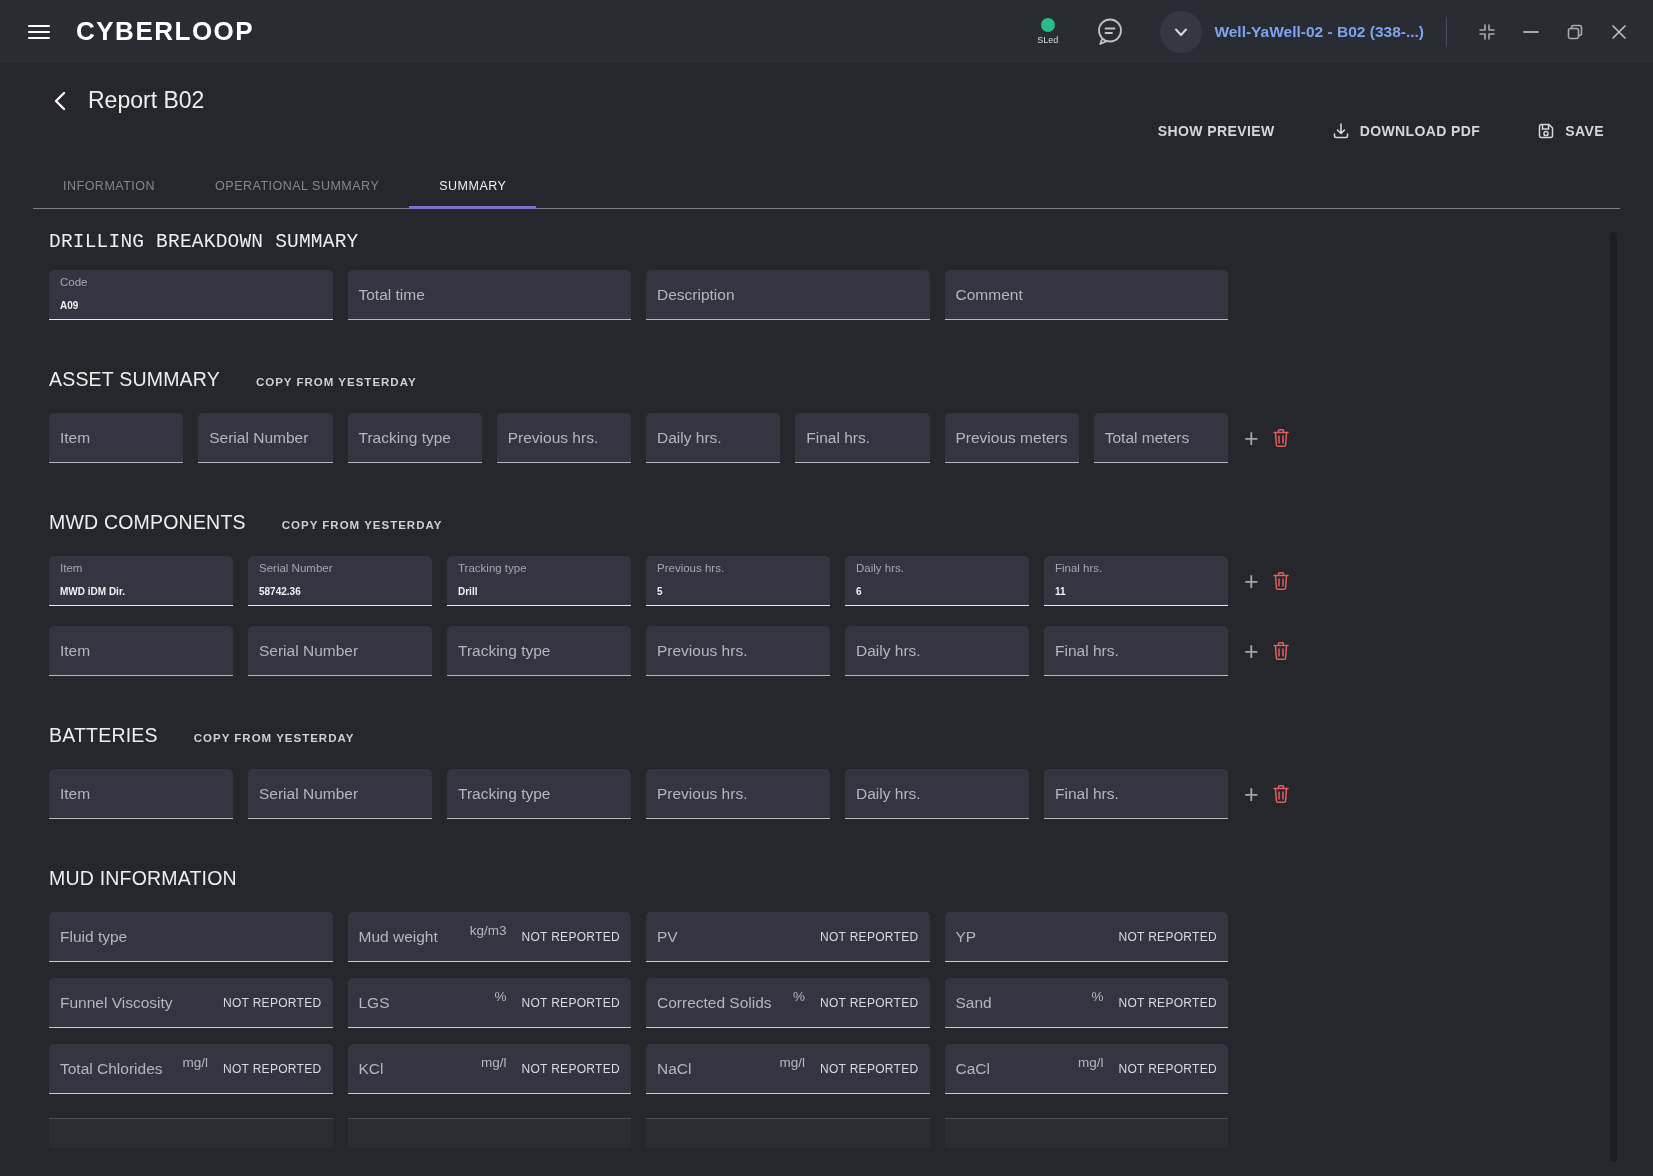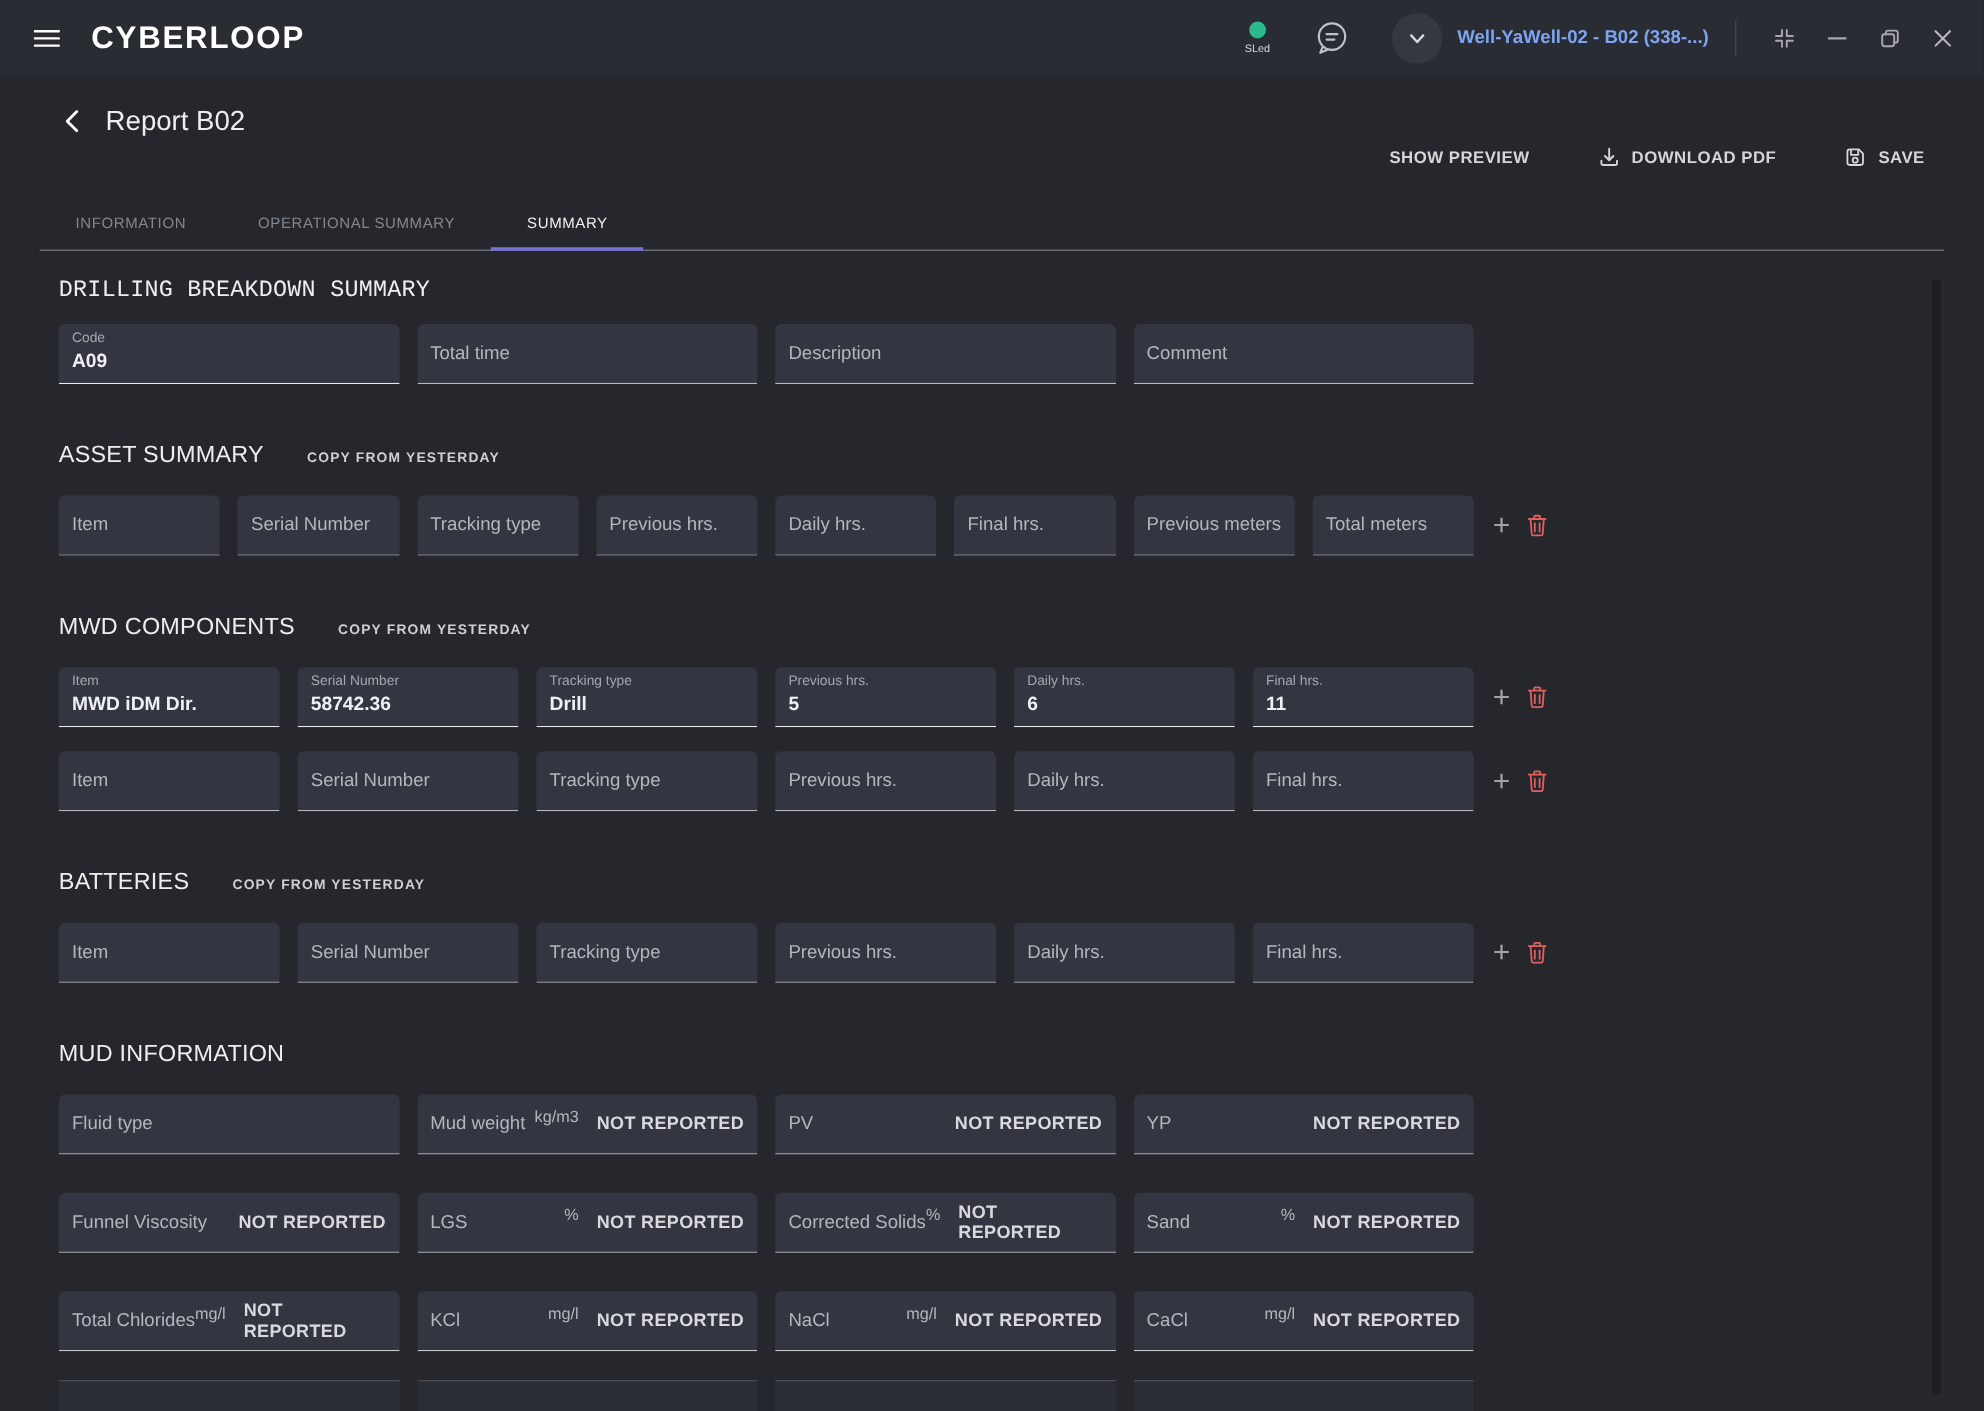--- a/index.html
+++ b/index.html
@@ -85,44 +85,44 @@
   .field {
     position:relative; height:50px; background:#333640;
     border-radius:5px 5px 0 0; border-bottom:1px solid #b7b8bd;
   }
   .field.filled { border-bottom-color:#e7e8eb; }
   .ph {
     position:absolute; left:11px; top:50%; transform:translateY(-50%);
     font-size:15.5px; color:#b4b6bc; white-space:nowrap;
   }
   .flabel { position:absolute; left:11px; top:6px; font-size:11.5px; color:#a4a7ae; }
-  .fvalue { position:absolute; left:11px; bottom:8px; font-size:16px; font-weight:bold; color:#eff0f2; }
+  .fvalue { position:absolute; left:11px; bottom:8px; font-size:10px; font-weight:bold; color:#eff0f2; }
 
   .field.mud { display:flex; align-items:center; padding:11px 11px; border-bottom-color:#c9cacd; }
   .field.mud .ph { position:static; transform:none; }
   .mud-right { margin-left:auto; display:flex; align-items:center; }
   .unit { font-size:13.5px; color:#b4b6bc; position:relative; top:-6px; margin-right:15px; }
-  .status-txt { font-size:15px; font-weight:bold; letter-spacing:0.3px; color:#d8dadd; }
+  .status-txt { font-size:12px; font-weight:normal; letter-spacing:0.3px; color:#d8dadd; }
 
   .row-icons { display:flex; align-items:center; gap:13px; margin-left:16px; }
   .icon-btn { background:none; border:none; cursor:pointer; display:flex; align-items:center; }
   .plus-btn { color:#a2a4aa; font-size:25px; font-weight:normal; line-height:20px; font-family:"Liberation Sans", sans-serif; }
 
   .field.partial {
     height:30px; border-bottom:none; border-top:1px solid #4b4d55;
     background:#2b2d34; border-radius:0;
   }
 
   
   .mt-sec1 { margin-top:22px;font-family:Liberation Mono, monospace; }
   .mt-fields1 { margin-top:17px; }
   .mt-sec { margin-top:48px; }
   .mt-fields { margin-top:22px; }
   .mt-row2 { margin-top:20px; }
-  .mt-mudrow { margin-top:32px; }
+  .mt-mudrow { margin-top:16px; }
   .mt-partial { margin-top:24px; }
 
   .scrollbar-thumb {
     position:absolute; right:36px; top:232px; width:7px; height:930px;
     background:#1c1d22; border-radius:4px;
   }
 
   svg { display:block; }
 </style>
 </head>

